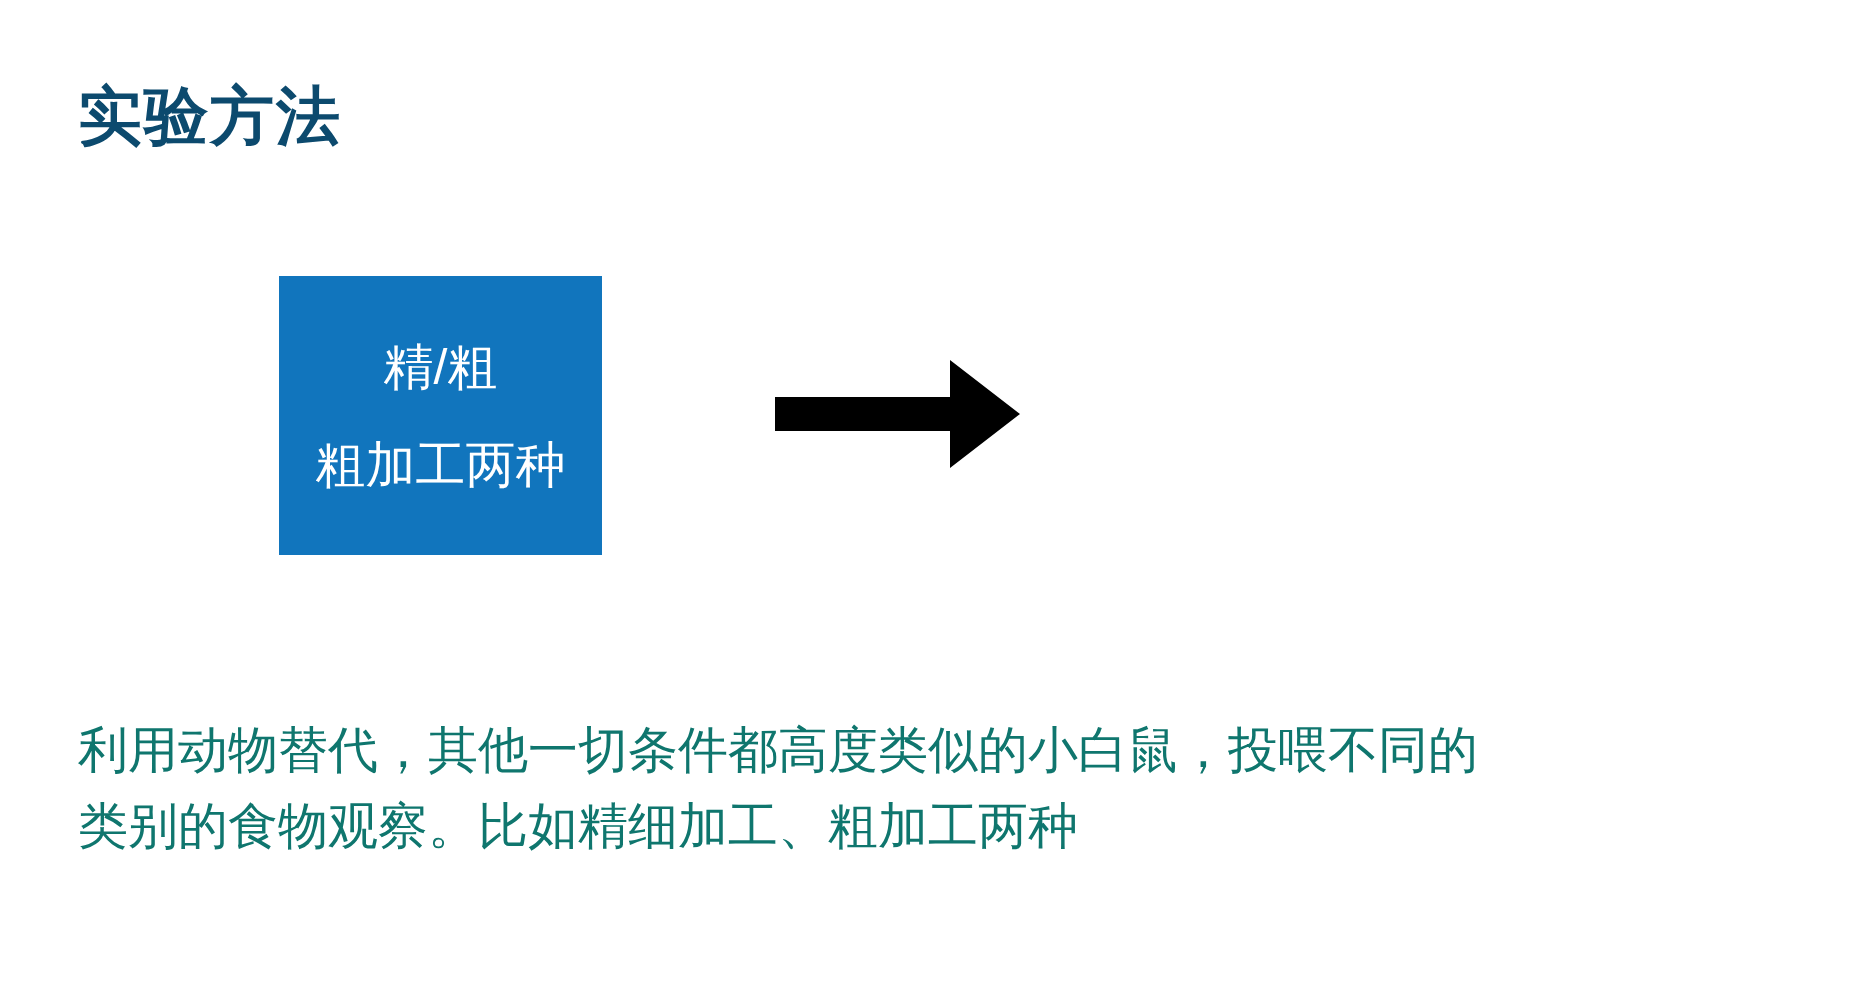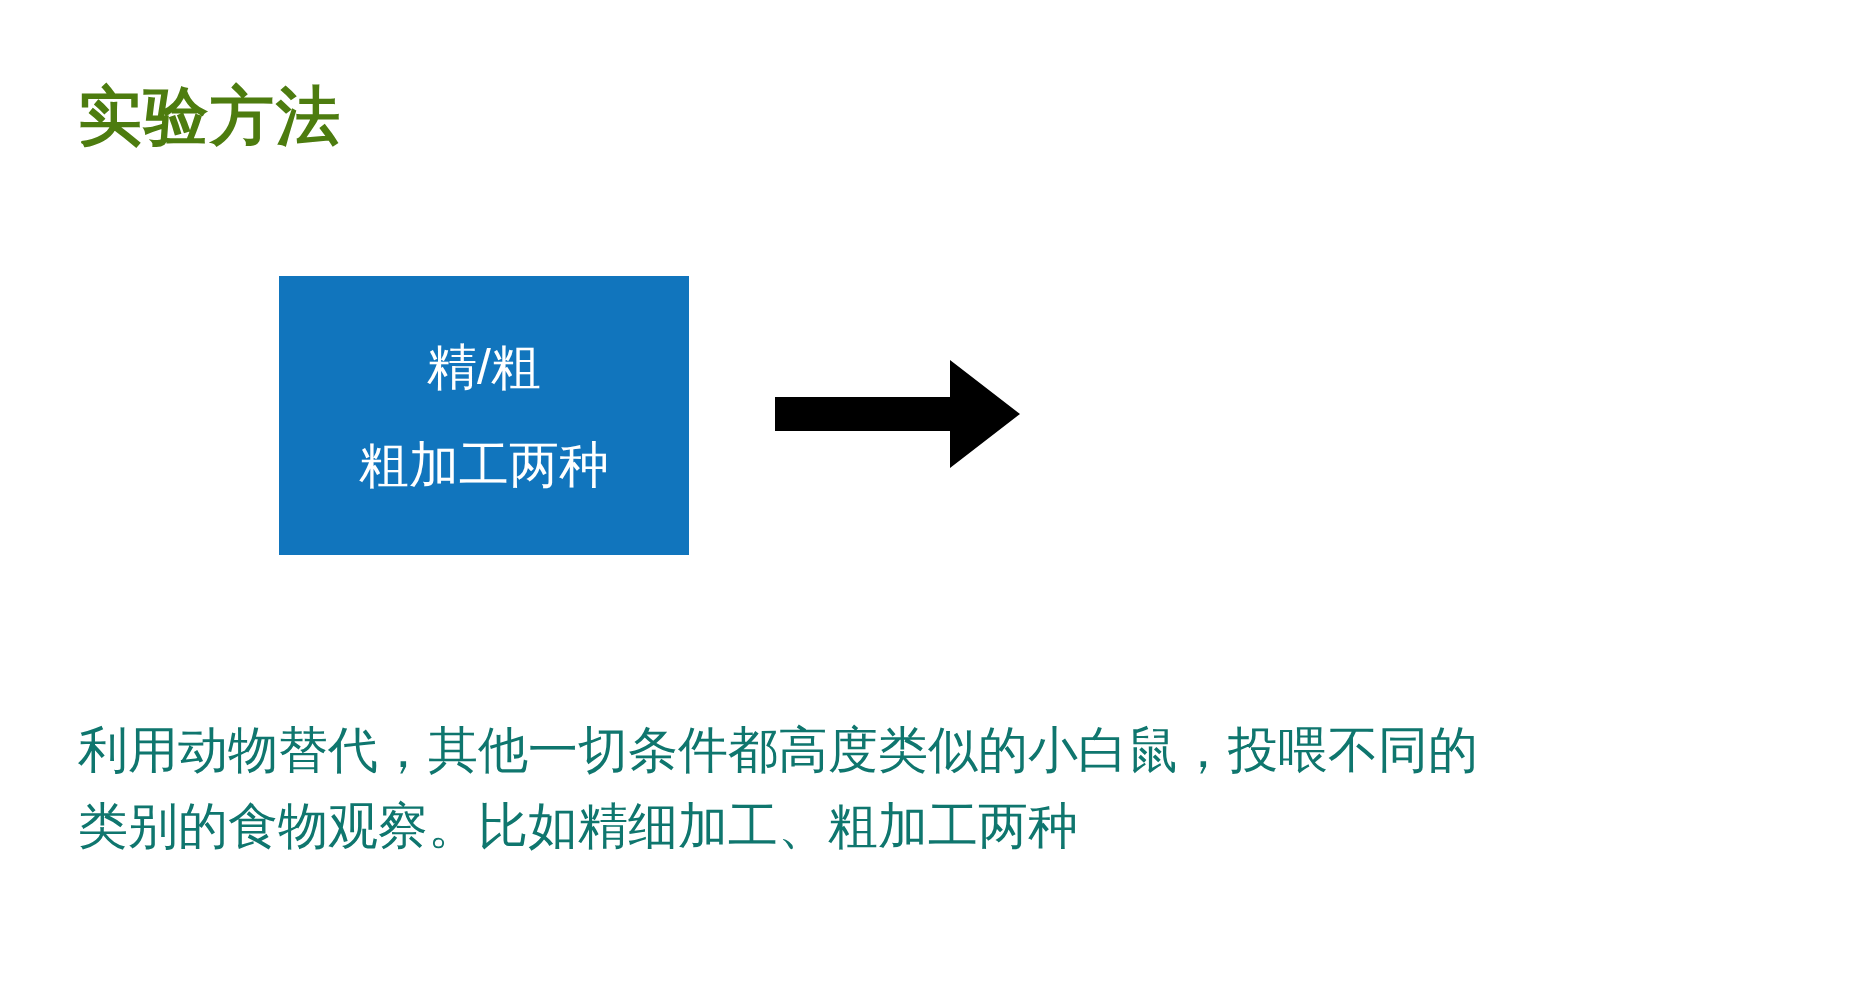--- a/index.html
+++ b/index.html
@@ -20,21 +20,21 @@
   }
 
   
   #slide-title {
     position: absolute;
     left: 78px;
     top: 80px;
     font-size: 64px;
     font-weight: bold;
     letter-spacing: 2px;
-    color: #4d7c0f;
+    color: #0c4a6e;
     line-height: 1.15;
     white-space: nowrap;
   }
 
   
   #diagram {
     position: absolute;
     left: 0;
     top: 0;
     width: 1866px;
@@ -55,21 +55,21 @@
     font-size: 50px;
     font-weight: normal;
     line-height: 1.0;
     white-space: nowrap;
     text-align: center;
   }
 
   #box-source {
     left: 279px;
     top: 276px;
-    width: 410px;
+    width: 323px;
     height: 279px;
     justify-content: center;
   }
   #box-source .box-line:first-child {
     margin-bottom: 48px;
   }
 
   #box-target {
     left: 1125px;
     top: 276px;

